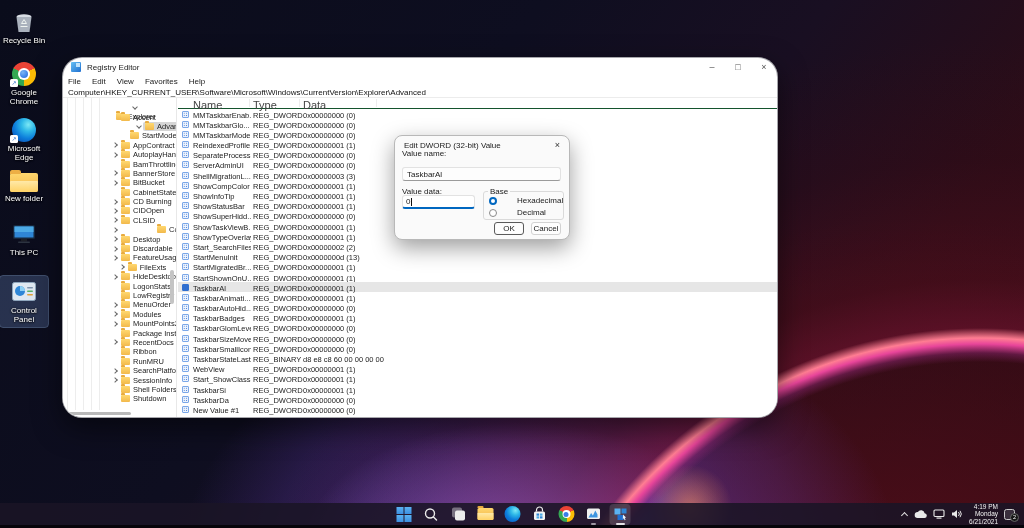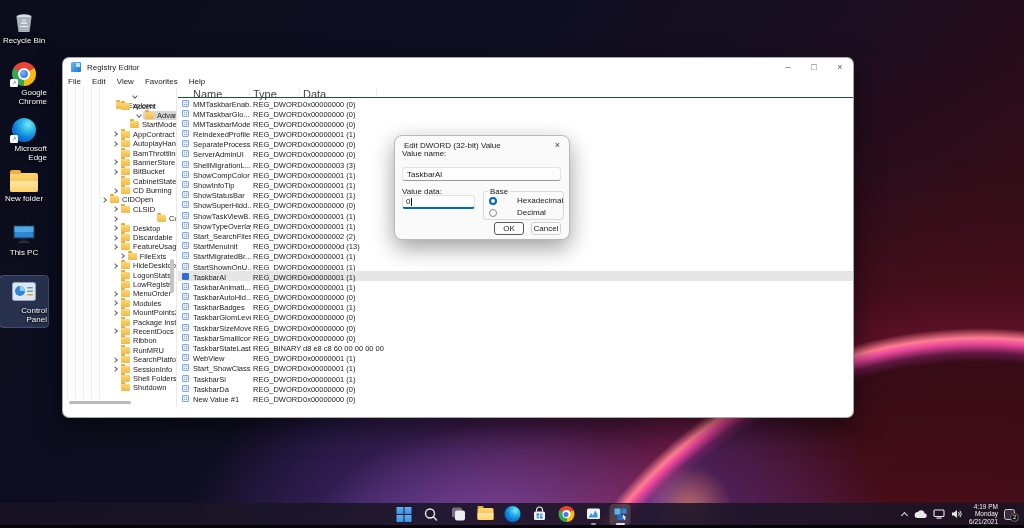--- a/index.html
+++ b/index.html
@@ -12,32 +12,32 @@
       radial-gradient(circle at 980px 800px, transparent 0 438px, rgba(150,40,120,.45) 447px, #e8459a 456px, #ff7d92 462px, rgba(120,20,50,.55) 472px, rgba(90,15,30,.45) 520px, rgba(60,10,22,.25) 640px, transparent 760px),
       radial-gradient(ellipse 300px 170px at 520px 545px, rgba(168,120,255,.85), transparent 72%),
       radial-gradient(ellipse 460px 320px at 540px 560px, rgba(116,70,214,.7), rgba(116,70,214,.22) 58%, transparent 78%),
       radial-gradient(ellipse 700px 500px at 900px 620px, rgba(90,14,26,.8), rgba(60,10,20,.35) 60%, transparent 80%),
       linear-gradient(128deg,#0a0c1b 0%,#0e0e20 38%,#190f22 58%,#2a0d18 78%,#330c14 100%);
   }
   
   .dicons{position:absolute;left:0;top:0;width:48px;}
   .dicon{position:absolute;left:0;width:48px;display:flex;flex-direction:column;align-items:center;gap:2px;padding:3px 1px;border-radius:3px;}
   .dicon.selected{background:rgba(140,180,255,.22);outline:1px solid rgba(160,200,255,.35);}
-  .dlabel{color:#fff;font-size:8px;line-height:8.5px;text-align:right;text-shadow:0 1px 2px rgba(0,0,0,.9),0 0 2px rgba(0,0,0,.8);}
+  .dlabel{color:#fff;font-size:8px;line-height:8.5px;text-align:center;text-shadow:0 1px 2px rgba(0,0,0,.9),0 0 2px rgba(0,0,0,.8);}
   .ic-wrap{position:relative;width:28px;height:26px;display:flex;align-items:center;justify-content:center;}
   .shortcut{position:absolute;left:0;bottom:0;width:8px;height:8px;background:#fff;border-radius:1.5px;display:flex;align-items:center;justify-content:center;font-size:6px;color:#1b62c4;line-height:6px;}
   .chrome-ball{width:24px;height:24px;border-radius:50%;background:conic-gradient(from -60deg,#ea4335 0 120deg,#fbbc05 0 240deg,#34a853 0 360deg);position:relative;}
   .chrome-ball::before{content:"";position:absolute;inset:6px;background:#fff;border-radius:50%;}
   .chrome-ball::after{content:"";position:absolute;inset:8px;background:radial-gradient(circle at 35% 30%,#7ab4f5,#3b7de8 70%);border-radius:50%;}
   .edge-ball{width:24px;height:24px;border-radius:50%;background:radial-gradient(circle at 68% 28%,#7ce8f5 0%,#2fb9e8 28%,#0d7edb 58%,#0a4fb5 88%,#083d8f 100%);}
   .bigfolder{width:28px;height:19px;background:linear-gradient(#ffd76e,#f3b64a);border-radius:2px;position:relative;margin-top:4px;}
   .bigfolder::before{content:"";position:absolute;top:-3px;left:0;width:11px;height:4px;background:#edaf45;border-radius:2px 2px 0 0;}
   .bigfolder::after{content:"";position:absolute;left:0;bottom:0;width:100%;height:11px;background:linear-gradient(#ffe9a8,#ffd265);border-radius:1px 1px 2px 2px;}
   
-  .win{position:absolute;left:62px;top:57px;width:792px;height:361px;background:#fff;border-radius:7px;border:1px solid rgba(60,60,70,.45);box-shadow:0 10px 28px rgba(0,0,0,.5);overflow:hidden;}
+  .win{position:absolute;left:62px;top:57px;width:716px;height:361px;background:#fff;border-radius:20px;border:1px solid rgba(60,60,70,.45);box-shadow:0 10px 28px rgba(0,0,0,.5);overflow:hidden;}
   .titlebar{height:18px;display:flex;align-items:center;padding-left:8px;}
   .app-ico{width:10px;height:10px;border-radius:1px;background:linear-gradient(135deg,#66c0f4,#1f6fd0);position:relative;flex:none;}
   .app-ico::before{content:"";position:absolute;right:1px;top:1px;width:4px;height:4px;background:#bfe3fb;}
   .title-text{font-size:8px;color:#222;margin-left:6px;flex:1;}
   .winctl{display:flex;height:100%;}
   .winctl span{width:26px;display:flex;align-items:center;justify-content:center;font-size:9px;color:#555;}
   .menubar{height:11px;display:flex;align-items:center;gap:11px;padding-left:5px;font-size:8px;color:#222;}
   .addressbar{height:11px;display:flex;align-items:center;padding-left:5px;font-size:8px;color:#111;border-bottom:1px solid #ececec;white-space:nowrap;overflow:hidden;}
   .wbody{position:relative;height:320px;}
   .treepane{position:absolute;left:0;top:0;bottom:0;width:114px;border-right:1px solid #e8e8e8;overflow:hidden;background:#fff;}
@@ -186,20 +186,21 @@
       </span>
     </div>
     <div class="menubar">
 
     <span class="menu-item">File</span>
         <span class="menu-item">Edit</span>
         <span class="menu-item">View</span>
         <span class="menu-item">Favorites</span>
         <span class="menu-item">Help</span>
       </div>
+    <div class="addressbar">Computer\HKEY_CURRENT_USER\Software\Microsoft\Windows\CurrentVersion\Explorer\Advanced</div>
     <div class="wbody">
       <div class="treepane">
         <div class="guide" style="left:4px;"></div>
         <div class="guide" style="left:12px;"></div>
         <div class="guide" style="left:20px;"></div>
         <div class="guide" style="left:28px;"></div>
         <div class="guide" style="left:36px;"></div>
         <div class="tree">
 
             <div class="tree-row expanded" style="padding-left: 40px; flex-direction: column;">
@@ -283,21 +284,21 @@
             </div>
 
             <div class="tree-row collapsed" style="padding-left: 49px;">
               <span class="chev"></span>
               <span class="nodebox">
                 <span class="folder"></span>
                 <span class="tlabel">CD Burning</span>
               </span>
             </div>
 
-            <div class="tree-row collapsed" style="padding-left: 38px;">
+            <div class="tree-row collapsed" style="padding-left: 49px;">
               <span class="chev"></span>
               <span class="nodebox">
                 <span class="folder"></span>
                 <span class="tlabel">CIDOpen</span>
               </span>
             </div>
 
             <div class="tree-row collapsed" style="padding-left: 49px;">
               <span class="chev"></span>
               <span class="nodebox">

